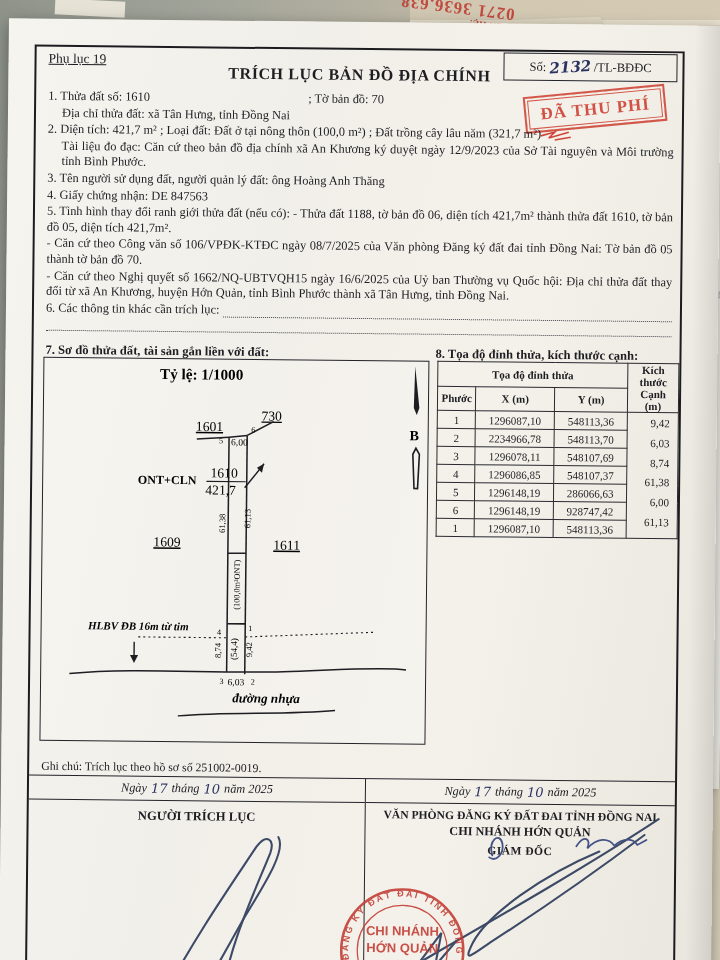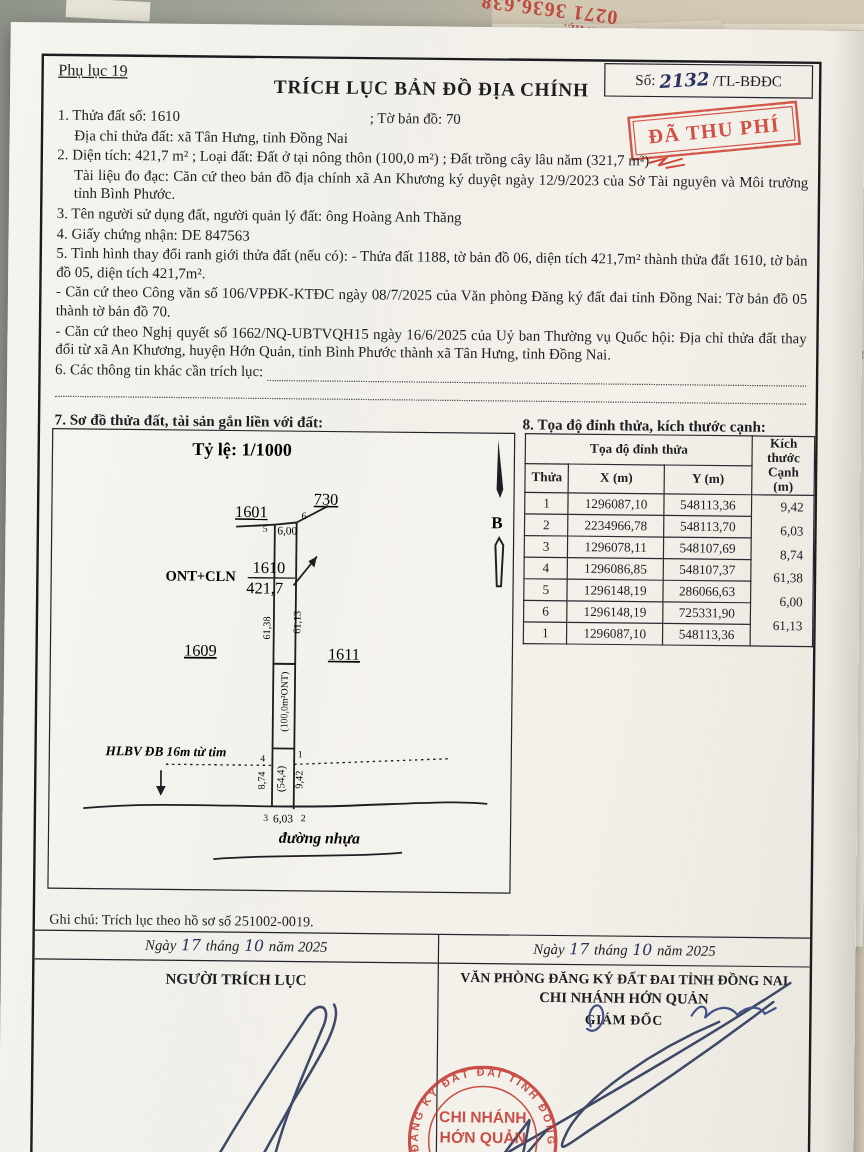--- a/index.html
+++ b/index.html
@@ -221,21 +221,21 @@
     <table class="coord-table">
       <tbody>
           <tr>
         <th colspan="3">Tọa độ đỉnh thửa</th>
         <th class="col-k" rowspan="2">
           <div>Kích thước</div>
           <div>Cạnh (m)</div>
         </th>
       </tr>
       <tr>
-        <th class="col-v">Thửa</th>
+        <th class="col-v">Phước</th>
         <th class="col-x">X (m)</th>
         <th class="col-y">Y (m)</th>
       </tr>
       <tr>
         <td>1</td>
         <td>1296087,10</td>
         <td>548113,36</td>
         <td class="edges" rowspan="7">
           <div class="edgewrap">
             <div>9,42</div>
@@ -263,21 +263,21 @@
             <td>548107,37</td>
           </tr>
       <tr>
             <td>5</td>
             <td>1296148,19</td>
             <td>286066,63</td>
           </tr>
       <tr>
             <td>6</td>
             <td>1296148,19</td>
-            <td>725331,90</td>
+            <td>928747,42</td>
           </tr>
       <tr>
             <td>1</td>
             <td>1296087,10</td>
             <td>548113,36</td>
           </tr>
     </tbody>
       </table>
 
     <div class="ghichu">Ghi chú: Trích lục theo hồ sơ số 251002-0019.</div>

